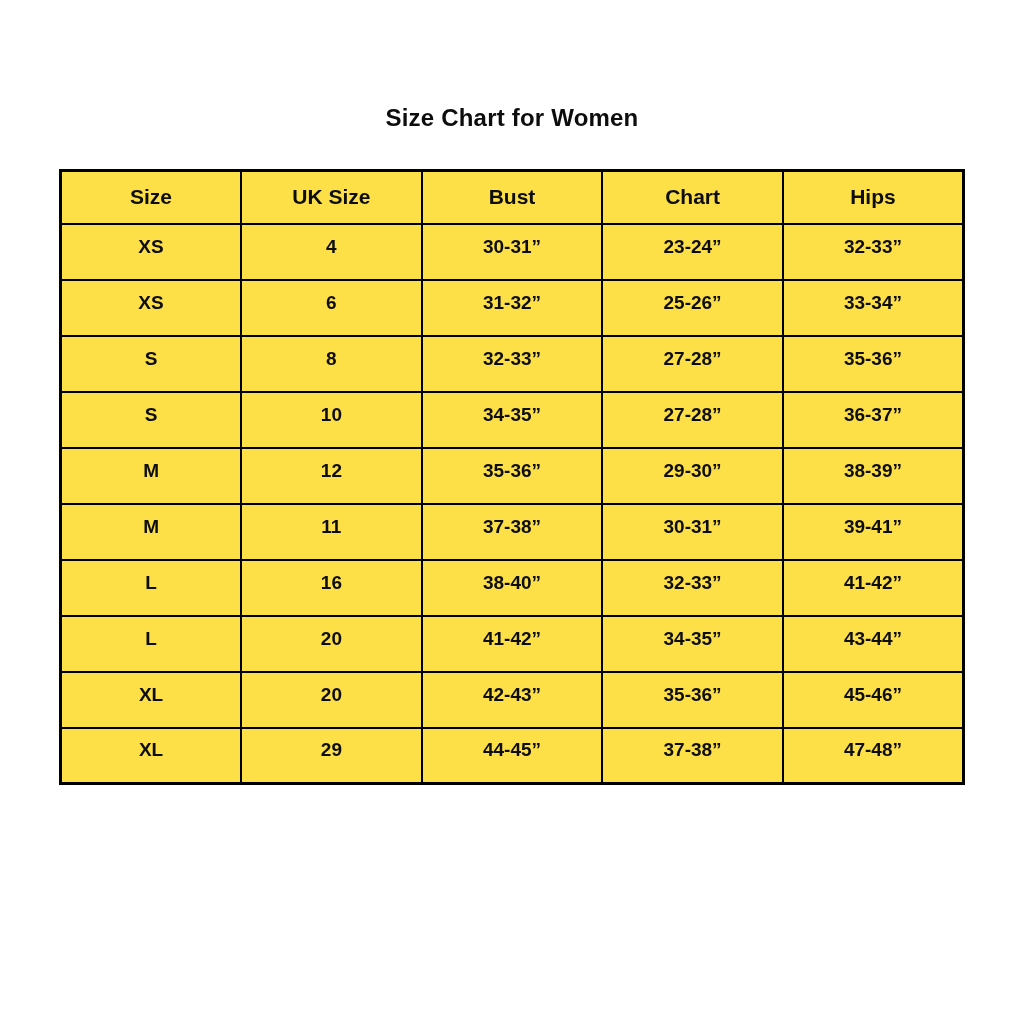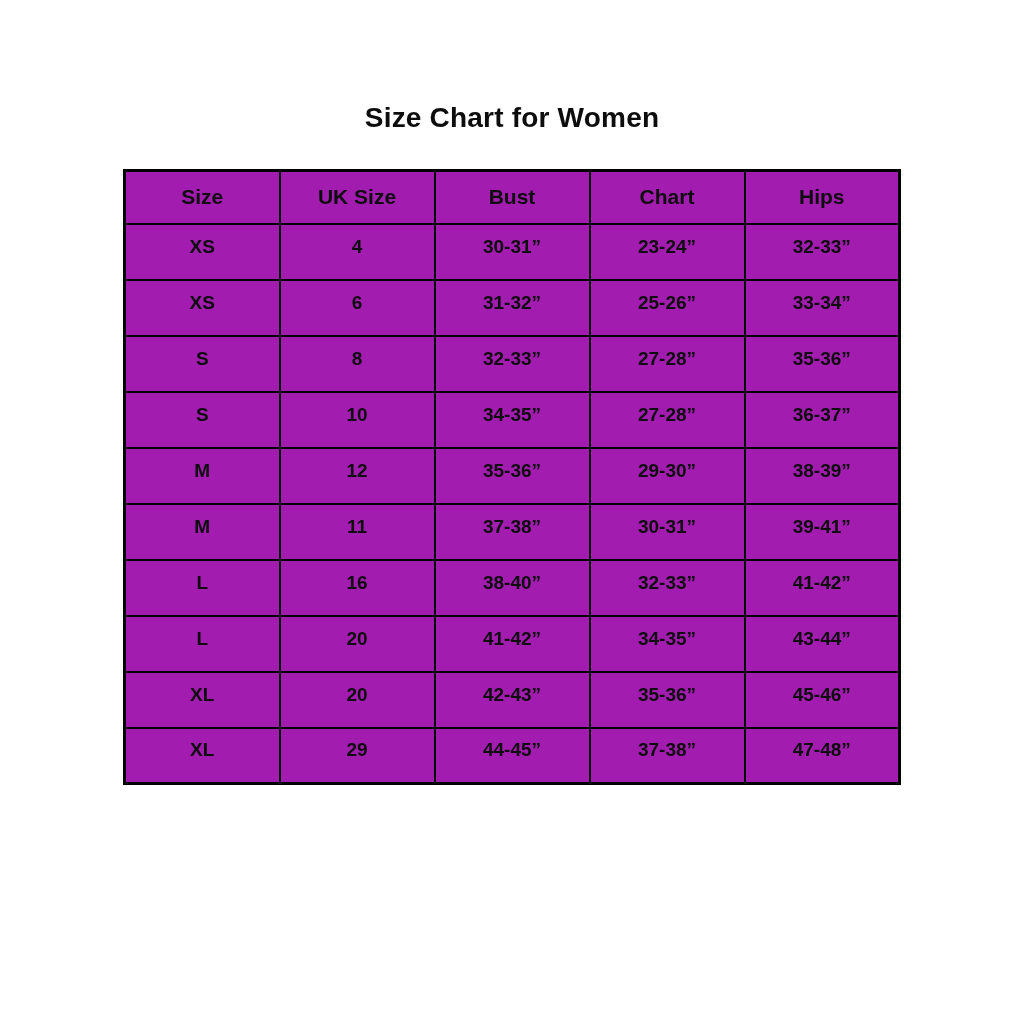--- a/index.html
+++ b/index.html
@@ -15,33 +15,33 @@
   .page {
     width: 1024px;
     height: 1024px;
     background: #ffffff;
     overflow: hidden;
   }
   .page-title {
     margin: 0;
     padding-top: 102px;
     text-align: center;
-    font-size: 28px;
+    font-size: 24px;
     line-height: 31px;
     font-weight: bold;
     letter-spacing: 0.2px;
     color: #0d0d0d;
   }
   table.size-chart {
-    width: 778px;
+    width: 906px;
     margin: 36px auto 0 auto;
     border-collapse: collapse;
     table-layout: fixed;
     border: 3px solid #000000;
-    background: #a21caf;
+    background: #fde047;
   }
   table.size-chart th,
   table.size-chart td {
     border: 2.5px solid #000000;
     text-align: center;
     vertical-align: middle;
     font-weight: bold;
     color: #0d0d0d;
     overflow: hidden;
     white-space: nowrap;

